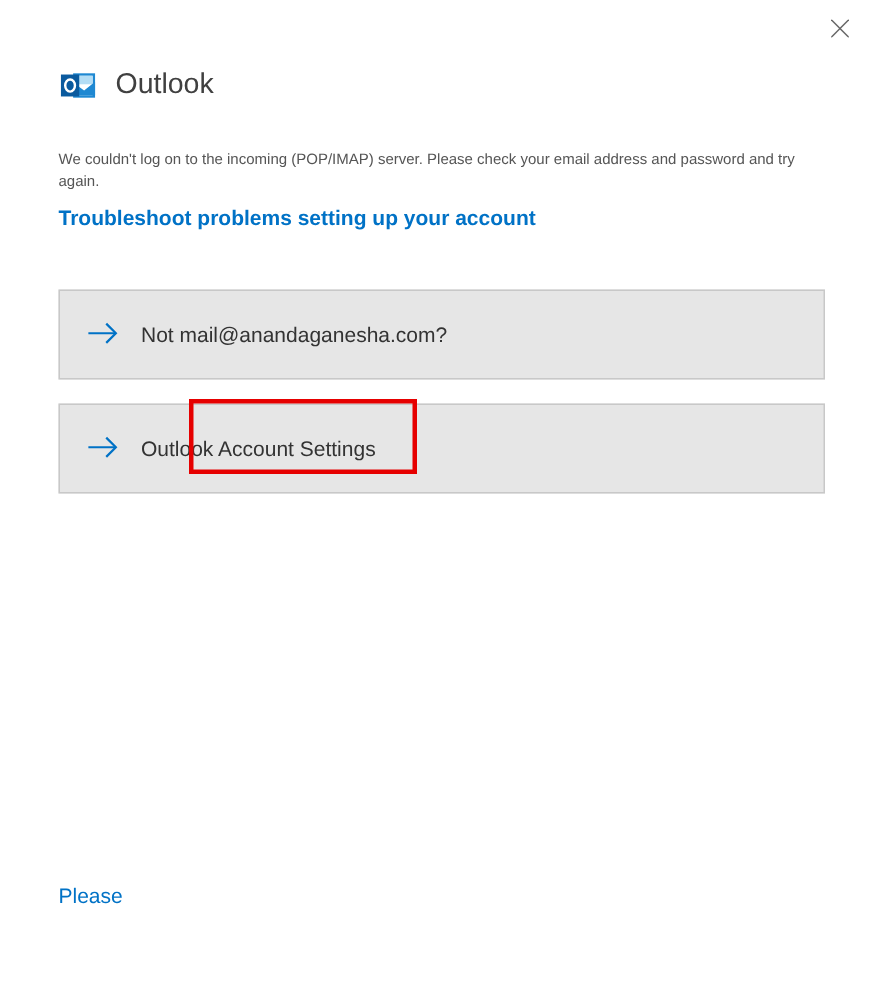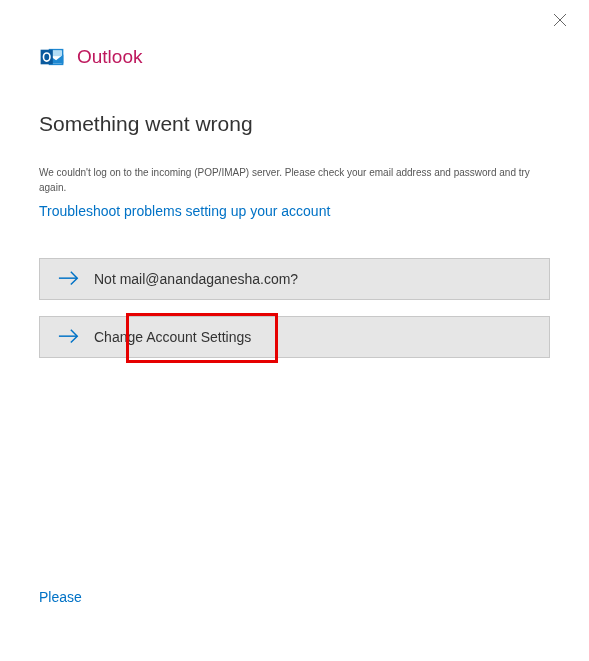--- a/index.html
+++ b/index.html
@@ -35,21 +35,21 @@
       display: flex;
       align-items: center;
       padding: 44px 0 0 39px;
     }
     .outlook-icon {
       width: 26px;
       height: 26px;
       margin-right: 12px;
     }
     .app-title {
-      color: #be185d;
+      color: #404040;
       font-size: 19px;
       font-weight: 400;
     }
     .content {
       padding: 0 39px;
     }
     .heading {
       font-size: 21px;
       font-weight: 400;
       color: #333;
@@ -60,29 +60,30 @@
       color: #555;
       margin-top: 30px;
       line-height: 1.45;
     }
     .troubleshoot-link {
       display: inline-block;
       font-size: 14px;
       color: #0072c6;
       margin-top: 8px;
       cursor: pointer;
+      font-weight: bold;
     }
     .btn-row {
       margin-top: 38px;
     }
     .option-btn {
       display: flex;
       align-items: center;
       width: 100%;
-      height: 42px;
+      height: 60px;
       background: #e6e6e6;
       border: 1px solid #c8c8c8;
       cursor: pointer;
       padding: 0 18px;
       font-size: 14px;
       color: #333;
       margin-bottom: 16px;
       position: relative;
       text-align: left;
     }
@@ -131,21 +132,20 @@
       <rect x="14" y="8" width="14" height="7" fill="#b3ddf5"></rect>
       <path d="M14 15 L21 20 L30 13 V24 H14 Z" fill="#1e88d2"></path>
       <rect x="2" y="7" width="15" height="18" fill="#0a5a9e"></rect>
       <ellipse cx="9.5" cy="16" rx="4" ry="5" fill="none" stroke="#fff" stroke-width="2"></ellipse>
     </svg>
   </span>
   <span class="app-title">Outlook</span>
 </div>
 
 <div class="content">
-  <h1 class="heading">Something went wrong</h1>
 
   <p class="error-text">We couldn't log on to the incoming (POP/IMAP) server. Please check your email address and password and try again.</p>
 
   <a class="troubleshoot-link">Troubleshoot problems setting up your account</a>
 
   <div class="btn-row">
     <button class="option-btn">
       <span class="arrow-icon">
         <svg viewBox="0 0 24 20" fill="none" stroke="currentColor" stroke-width="1.6">
           <line x1="1" y1="10" x2="21" y2="10"></line>
@@ -155,19 +155,19 @@
       <span>Not mail@anandaganesha.com?</span>
     </button>
 
     <button class="option-btn">
       <span class="arrow-icon">
         <svg viewBox="0 0 24 20" fill="none" stroke="currentColor" stroke-width="1.6">
           <line x1="1" y1="10" x2="21" y2="10"></line>
           <polyline points="14,3 21,10 14,17"></polyline>
         </svg>
       </span>
-      <span>Change Account Settings</span>
+      <span>Outlook Account Settings</span>
       <span class="highlight-box"></span>
     </button>
   </div>
 </div>
 
 <a class="retry-link">Please</a>
 
 </body></html>

